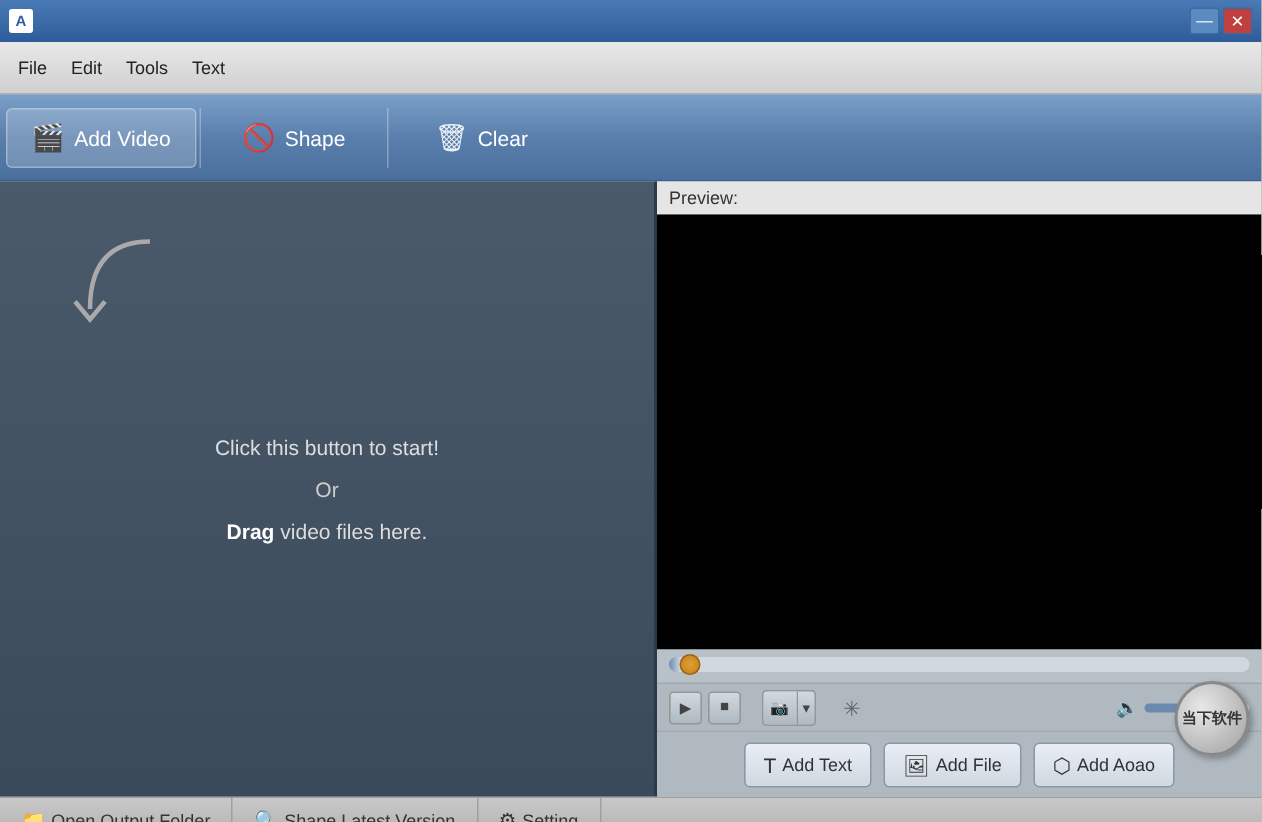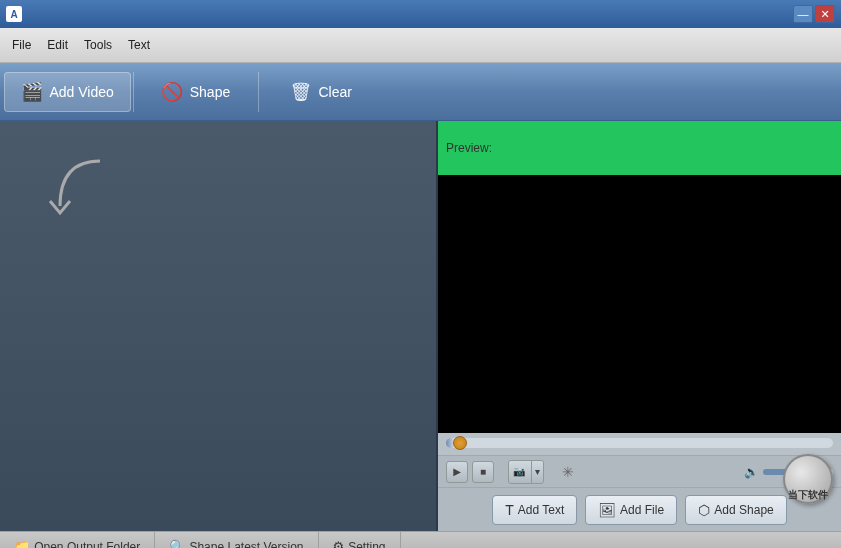--- a/index.html
+++ b/index.html
@@ -162,24 +162,24 @@
     }
 
     
     #right-panel {
       flex: 1;
       background: #b8c0c8;
       display: flex;
       flex-direction: column;
     }
     #preview-label {
-      padding: 20px 8px;
+      padding: 4px 8px;
       font-size: 12px;
       color: #333;
-      background: #22c55e;
+      background: #e5e5e5;
     }
     #preview-screen {
       flex: 1;
       background: #000;
       margin: 0;
     }
     #preview-slider-area {
       padding: 4px 8px;
       background: #b8c0c8;
     }
@@ -304,21 +304,21 @@
       bottom: 44px;
       right: 8px;
     }
     .run-circle {
       width: 50px;
       height: 50px;
       border-radius: 50%;
       background: radial-gradient(circle at 35% 35%, #e8e8e8, #a0a0a0);
       border: 2px solid #888;
       display: flex;
-      align-items: flex-end;
+      align-items: center;
       justify-content: center;
       font-size: 10px;
       color: #333;
       font-weight: bold;
       text-align: center;
       box-shadow: 2px 2px 4px rgba(0,0,0,0.3);
     }
 
     
     #status-bar {
@@ -389,20 +389,27 @@
 
   <div id="left-panel">
 
     <div id="drag-arrow">
       <svg class="arrow-svg" viewBox="0 0 80 80">
         <path d="M 60 10 Q 20 10 20 55" stroke="#aaa" stroke-width="3" fill="none"></path>
         <polyline points="10,50 20,62 30,50" stroke="#aaa" stroke-width="3" fill="none"></polyline>
       </svg>
     </div>
 
+    <div id="drag-hint">
+      <div class="hint-main">Click this button to start!</div>
+      <div class="or-text">Or</div>
+      <div class="drag-text">
+        <strong>Drag</strong><span> video files here.</span>
+      </div>
+    </div>
   </div>
 
   <div id="right-panel">
     <div id="preview-label">Preview:</div>
     <div id="preview-screen"></div>
     <div id="preview-slider-area">
       <input type="range" id="timeline-slider" min="0" max="100" value="2" style="">
     </div>
 
     <div id="playback-controls">
@@ -433,21 +440,21 @@
       <button class="wm-btn">
         <span class="wm-icon">T</span>
         <span>Add Text</span>
       </button>
       <button class="wm-btn">
         <span class="wm-icon">🖼</span>
         <span>Add File</span>
       </button>
       <button class="wm-btn">
         <span class="wm-icon">⬡</span>
-        <span>Add Shape</span>
+        <span>Add Aoao</span>
       </button>
 
       <div id="run-badge">
         <div class="run-circle">
           <span>当下软件</span>
         </div>
       </div>
     </div>
   </div>
 

